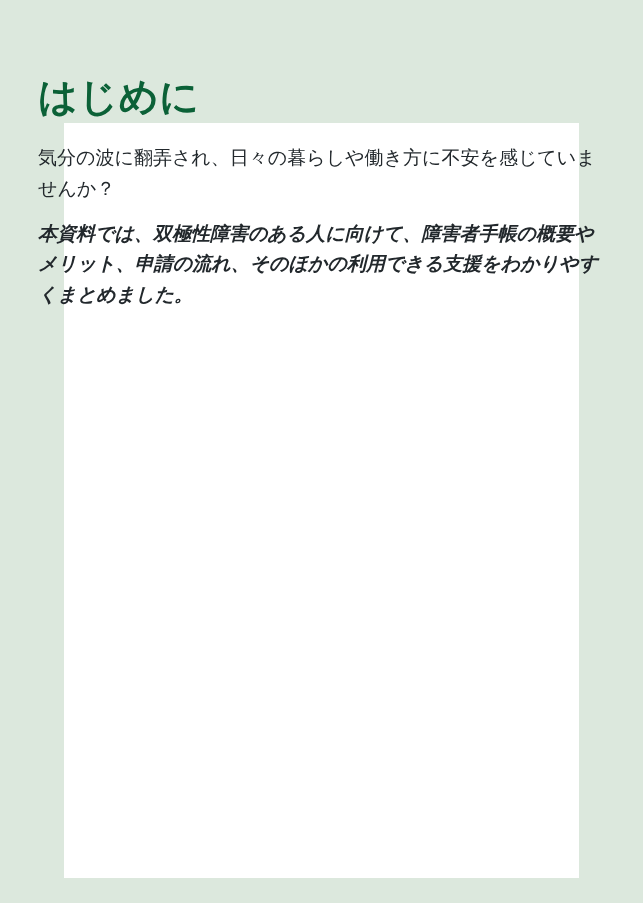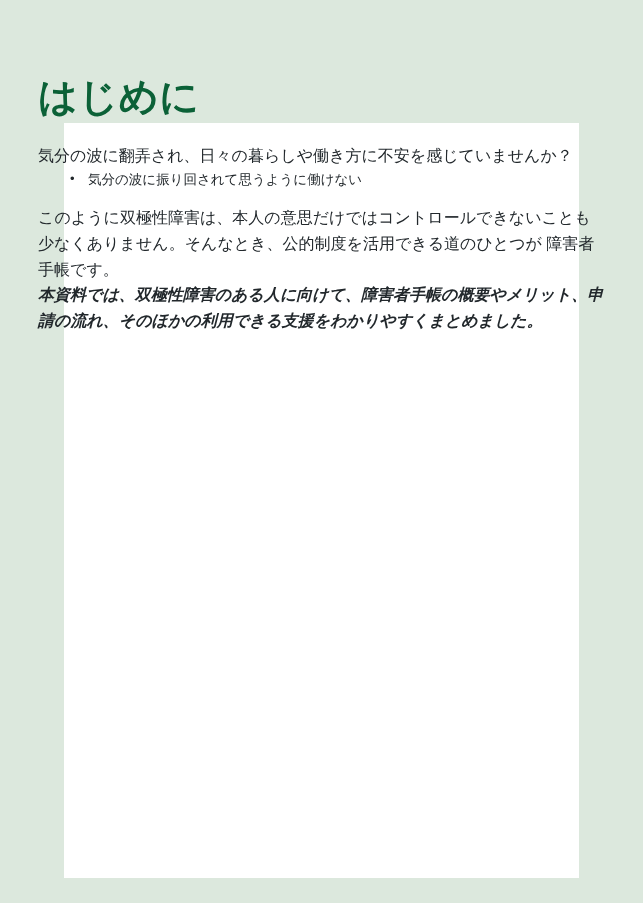--- a/index.html
+++ b/index.html
@@ -49,21 +49,21 @@
 
   .body-block {
     position: absolute;
     left: 38px;
     top: 98px;
     width: 566px;
   }
 
   p.para {
     margin: 0 0 0 0;
-    font-size: 16px;
+    font-size: 19px;
     line-height: 1.62;
     color: #22282c;
   }
 
   .para-intro { margin-bottom: 16px; }
 
   ul.bullets {
     margin: 0 0 14px 0;
     padding-left: 32px;
     list-style: none;
@@ -106,22 +106,20 @@
 
   <div class="content-panel"></div>
 
   <h1 class="title">はじめに</h1>
 
   <div class="body-block">
 
     <p class="para para-intro">気分の波に翻弄され、日々の暮らしや働き方に不安を感じていませんか？</p>
 
     <ul class="bullets bullet-wrap">
-      <li>気分の波に振り回されて思うように働けない</li>
     </ul>
 
-    <p class="para para-spaced">このように双極性障害は、本人の意思だけではコントロールできないことも少なくありません。そんなとき、公的制度を活用できる道のひとつが 障害者手帳です。</p>
 
     <p class="para para-strong">本資料では、双極性障害のある人に向けて、障害者手帳の概要やメリット、申請の流れ、そのほかの利用できる支援をわかりやすくまとめました。</p>
 
 
   </div>
 </div>
 
 </body></html>

